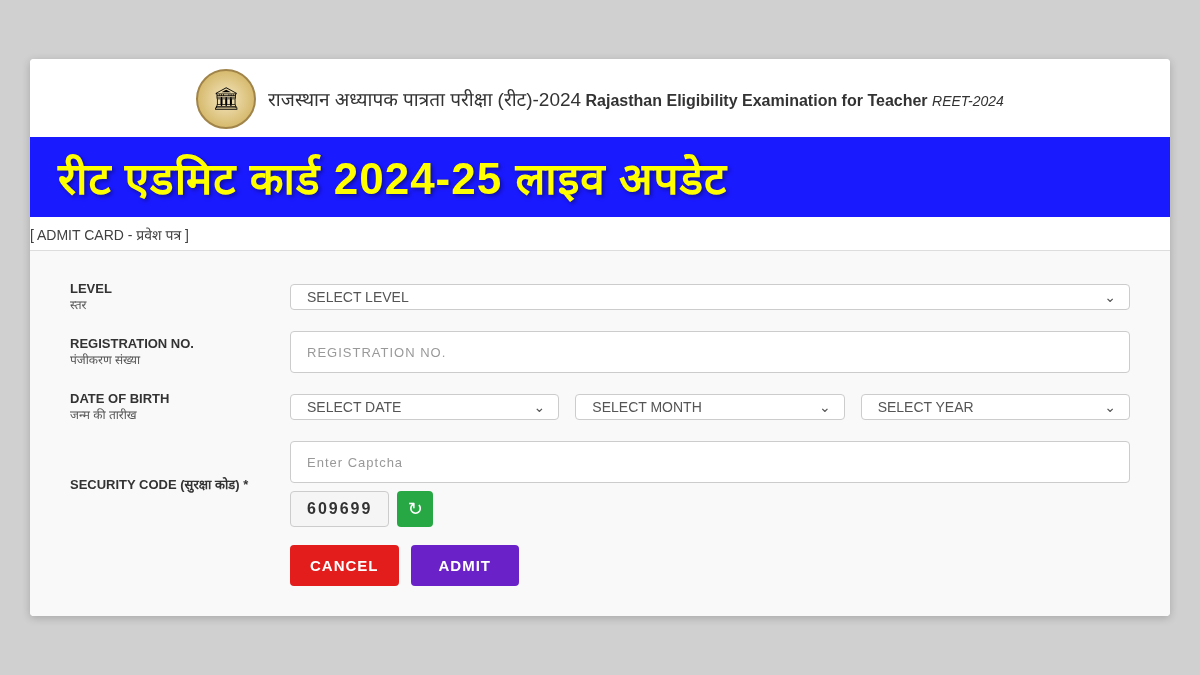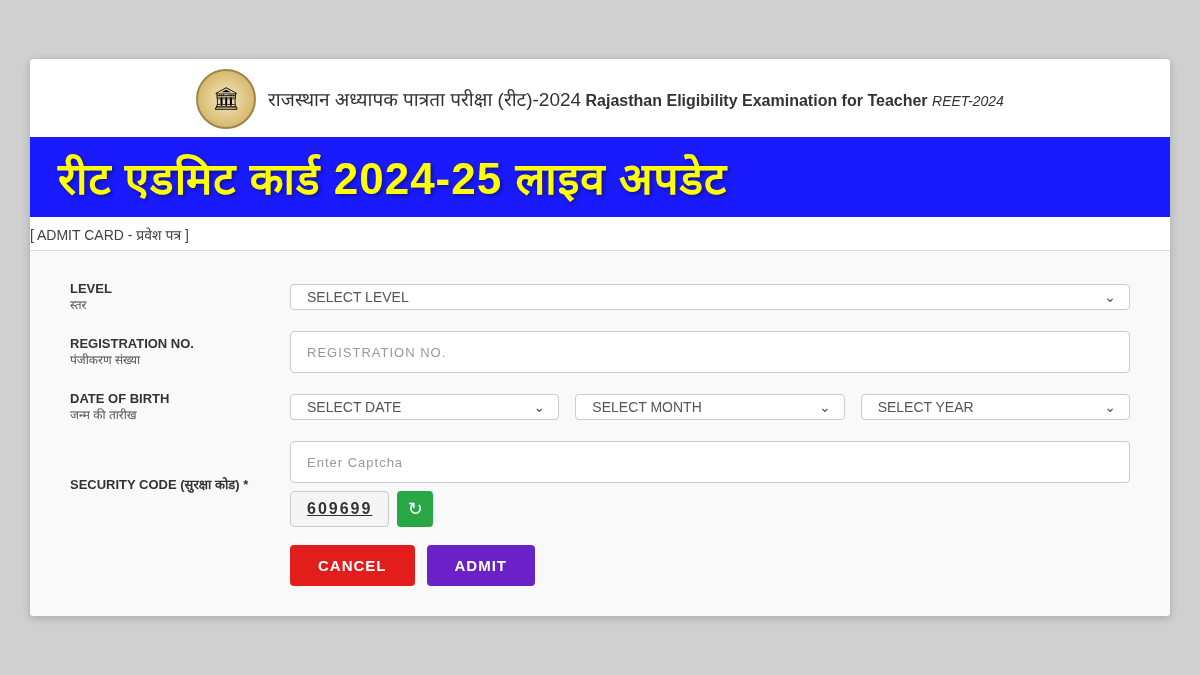--- a/index.html
+++ b/index.html
@@ -168,21 +168,20 @@
     }
     .captcha-code {
       padding: 8px 16px;
       border: 1px solid #ccc;
       border-radius: 4px;
       font-size: 16px;
       font-weight: bold;
       color: #333;
       background: #f5f5f5;
       letter-spacing: 2px;
-      text-decoration: underline;
     }
     .refresh-btn {
       background: #28a745;
       border: none;
       border-radius: 4px;
       width: 36px;
       height: 36px;
       display: flex;
       align-items: center;
       justify-content: center;
@@ -195,21 +194,21 @@
       display: flex;
       gap: 12px;
       margin-top: 10px;
       padding-left: 220px;
     }
     .btn-cancel {
       background: #e31c1c;
       color: #fff;
       border: none;
       border-radius: 4px;
-      padding: 12px 28px;
+      padding: 12px 20px;
       font-size: 15px;
       font-weight: bold;
       cursor: pointer;
       letter-spacing: 1px;
     }
     .btn-next {
       background: #6b21c8;
       color: #fff;
       border: none;
       border-radius: 4px;

